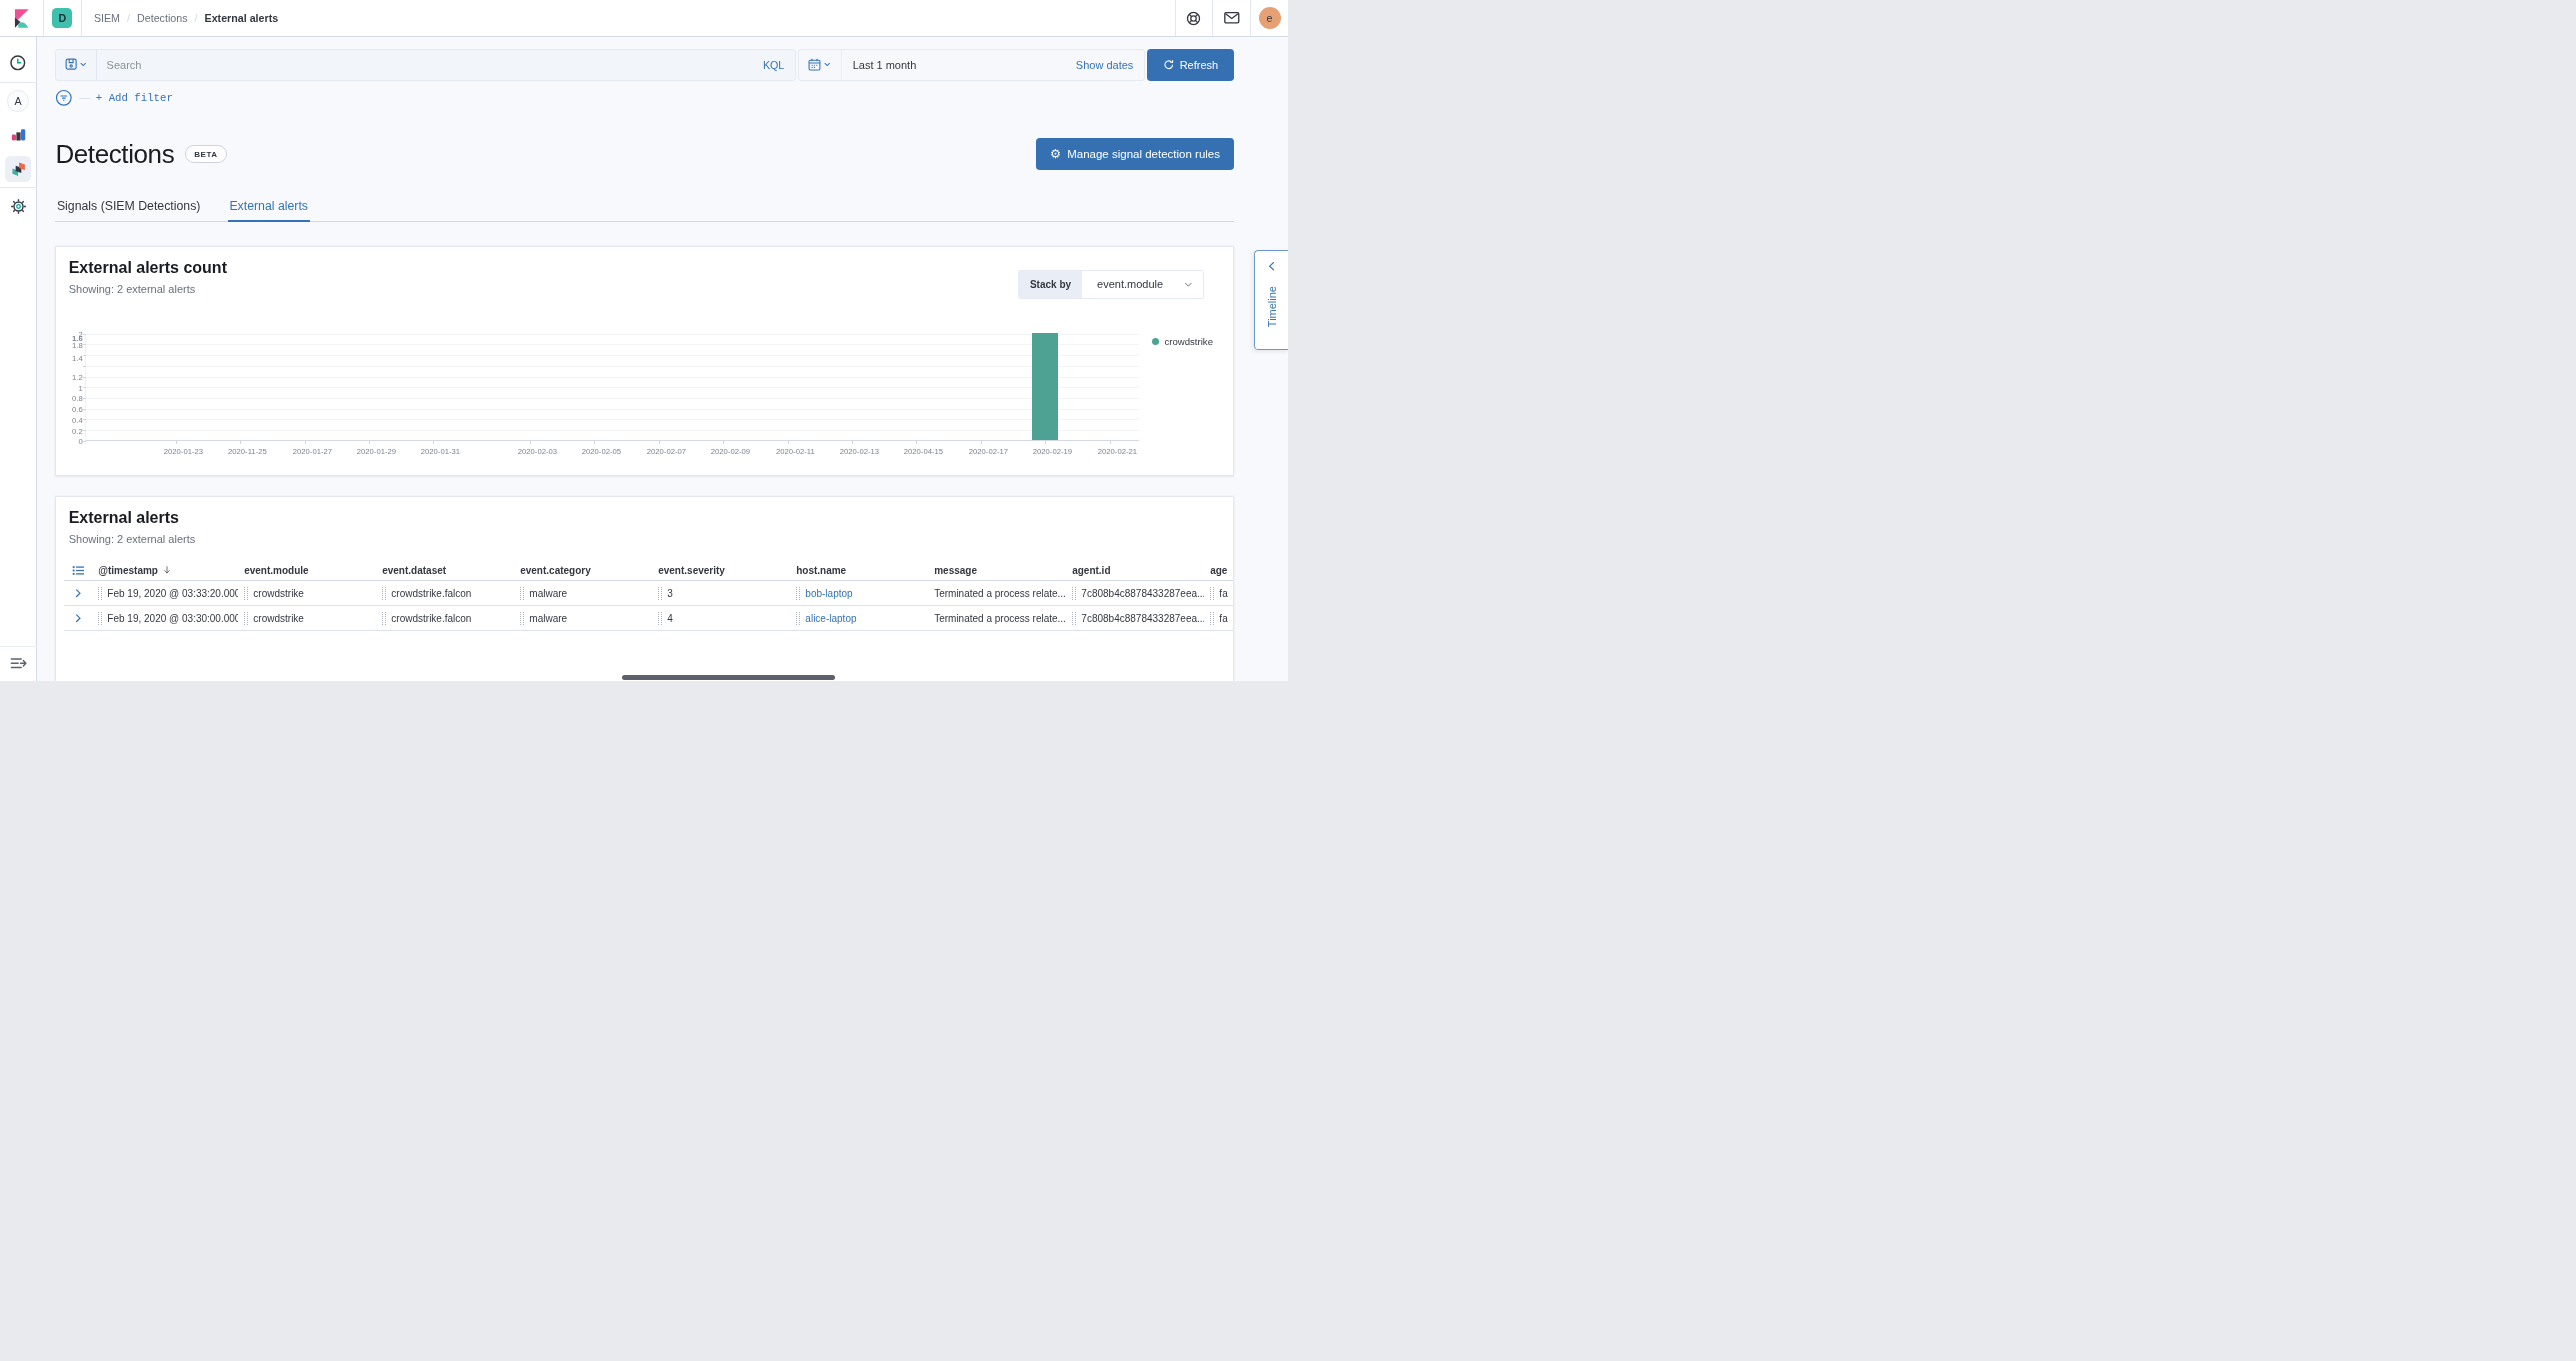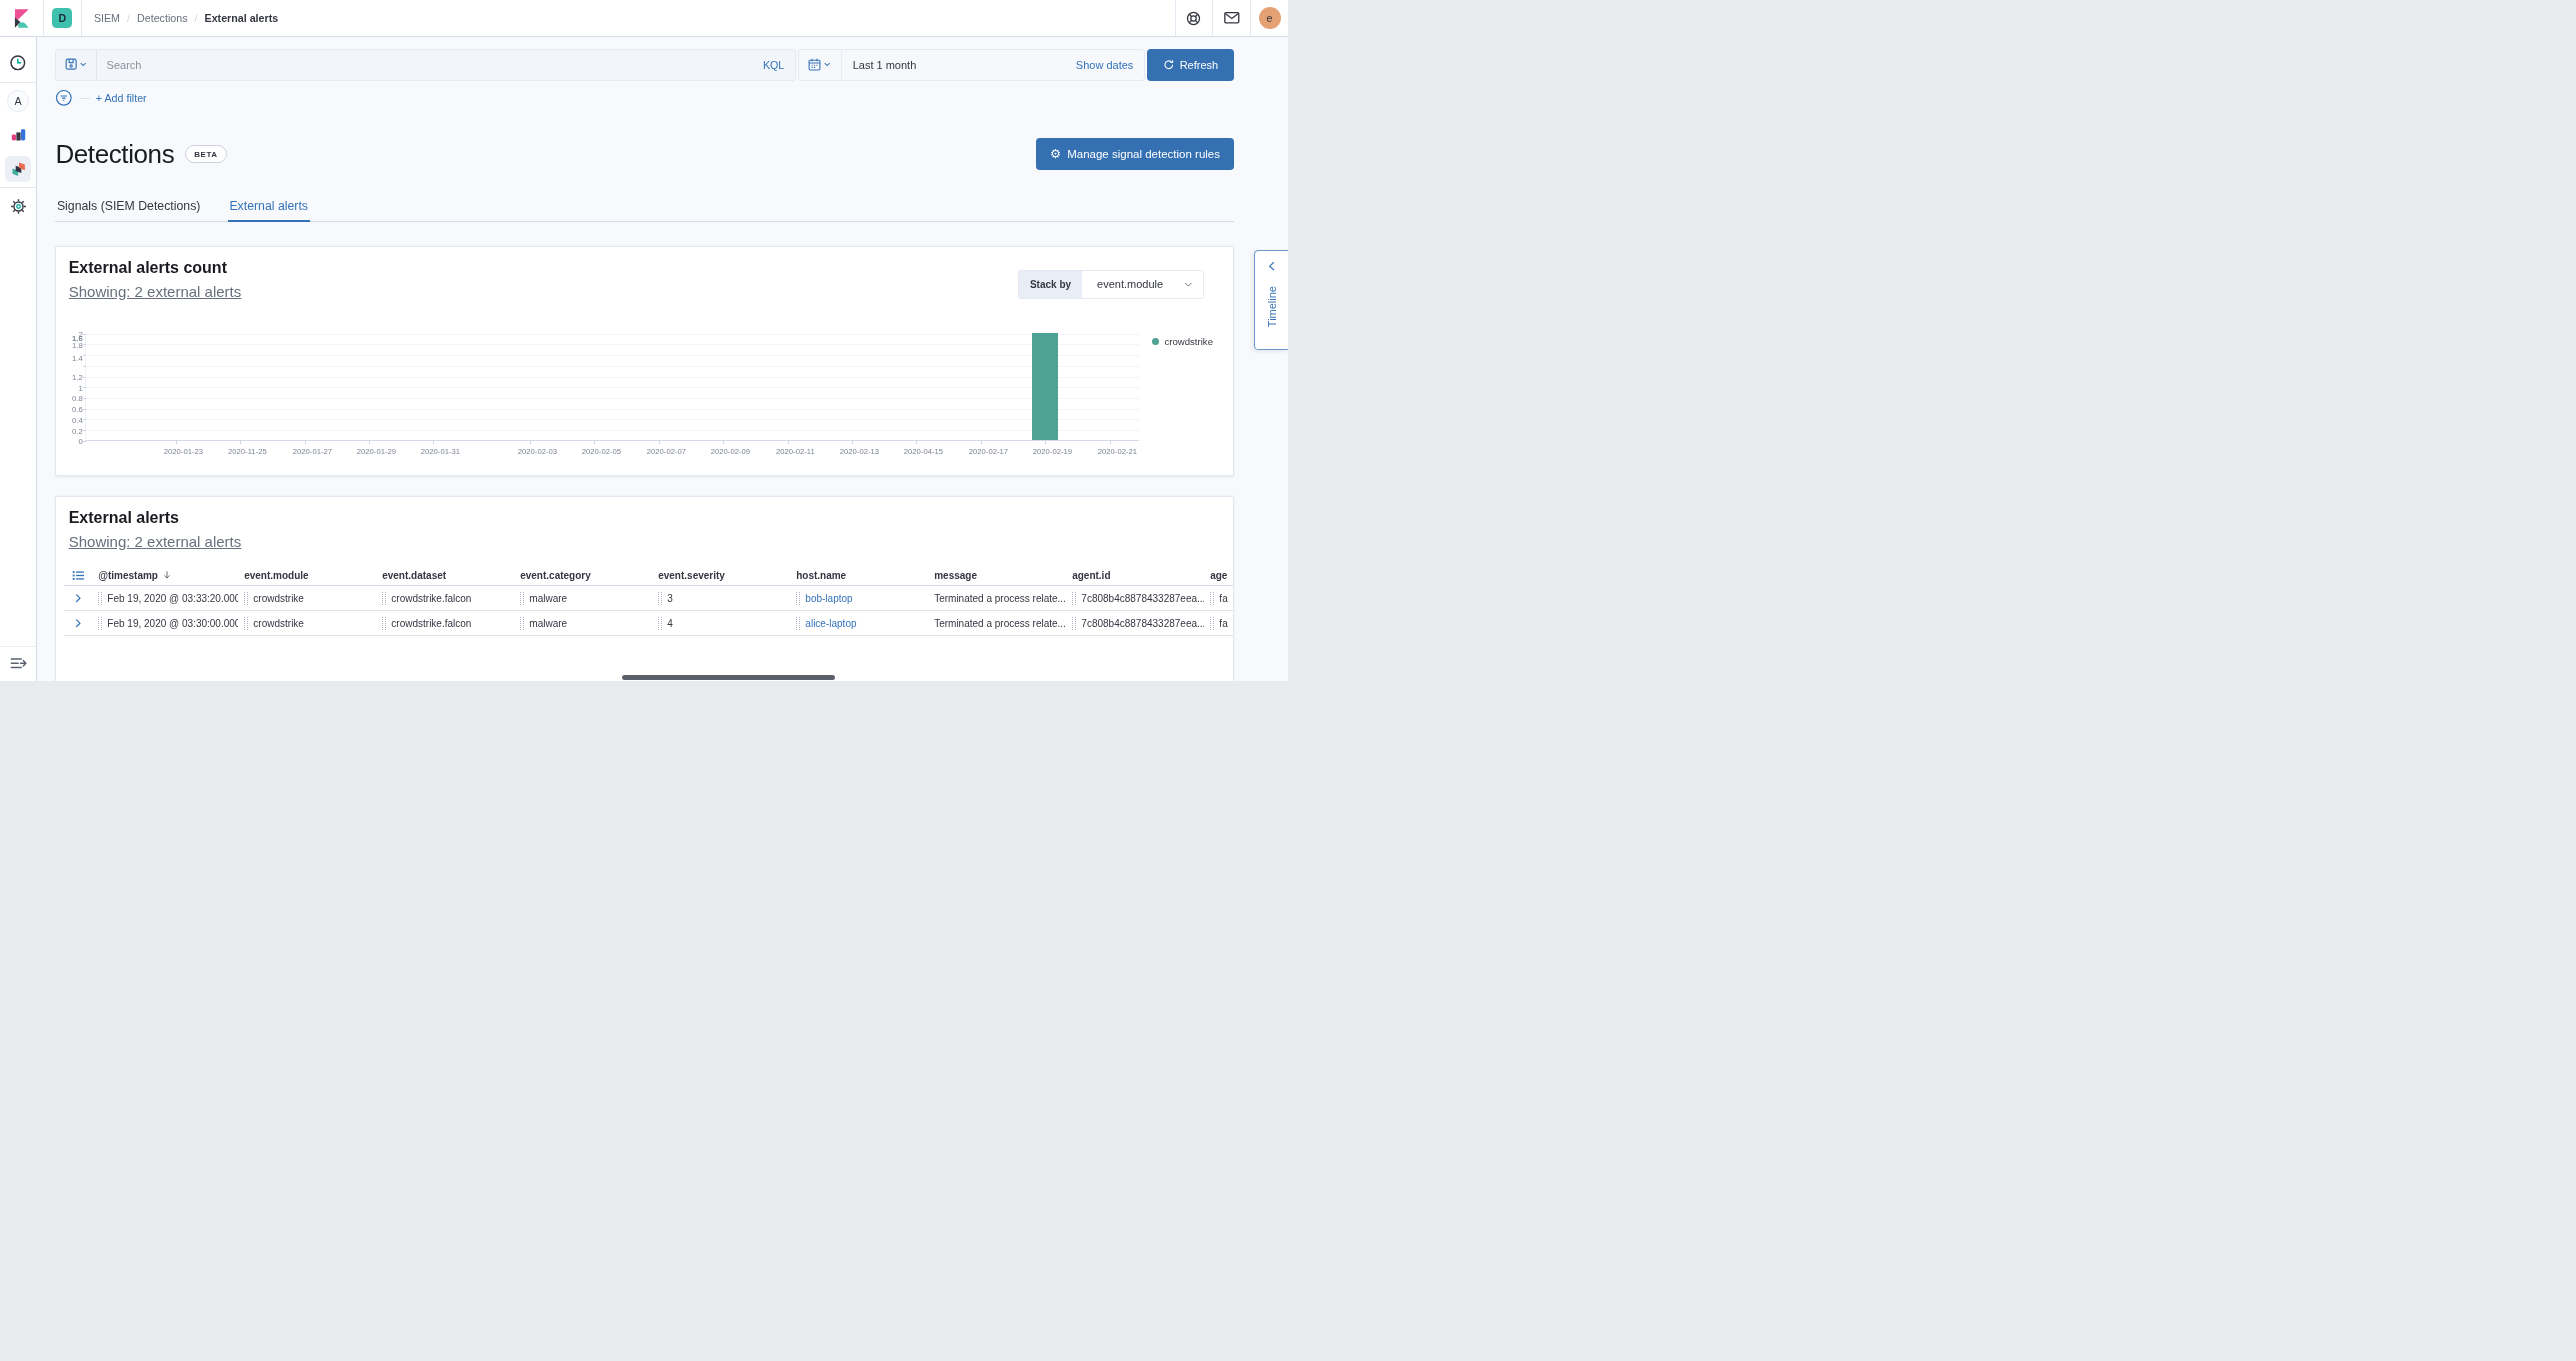--- a/index.html
+++ b/index.html
@@ -40,39 +40,39 @@
   .search-input::placeholder { color:#8b919d; }
   .kql-btn { padding:0 10.7px; font-size:10.7px; color:#3473b8; cursor:pointer; background:none; border:none; font-family:"Liberation Sans",sans-serif; }
   .date-box { width:347px; display:flex; align-items:center; background:#f6f8fc; border:0.8px solid #e4e9f2; border-radius:3.1px; }
   .cal-btn { width:43px; height:100%; display:flex; align-items:center; justify-content:center; gap:2.3px; border-right:0.8px solid #e8edf4; cursor:pointer; background:none; border-top:none; border-left:none; border-bottom:none; }
   .date-value { flex:1; font-size:11px; padding:0 10.7px; color:#343741; cursor:pointer; }
   .show-dates { padding:0 10.7px; font-size:11px; color:#3473b8; cursor:pointer; background:none; border:none; font-family:"Liberation Sans",sans-serif; }
   .refresh-btn { width:87px; background:#3470b2; color:#fff; border:none; border-radius:3.8px; font-size:11px; font-weight:500; display:flex; align-items:center; justify-content:center; gap:5.4px; cursor:pointer; font-family:"Liberation Sans",sans-serif; }
 
   .filter-row { display:flex; align-items:center; margin-top:7px; height:21.5px; gap:6.1px; }
   .filter-dash { width:10.7px; height:1.5px; background:#dde2ea; border-radius:0.8px; }
-  .add-filter { font-size:10.7px; color:#3473b8; cursor:pointer; background:none; border:none; font-family:Liberation Sans, sans-serif; }
+  .add-filter { font-size:10.7px; color:#3473b8; cursor:pointer; background:none; border:none; font-family:Liberation Mono, monospace; }
 
   .page-head { display:flex; align-items:center; margin-top:29px; }
   .page-title { font-size:26px; font-weight:400; color:#1a1c21; letter-spacing:-0.4px; }
   .beta-badge { margin-left:10.7px; border:0.8px solid #cdd3df; border-radius:10.7px; padding:3.1px 8.4px; font-size:8px; font-weight:700; letter-spacing:0.5px; color:#343741; background:#fff; }
   .manage-btn { margin-left:auto; height:32px; padding:0 14px; background:#3470b2; color:#fff; border:none; border-radius:3.8px; font-size:11.5px; font-weight:500; display:flex; align-items:center; gap:6.1px; cursor:pointer; font-family:"Liberation Sans",sans-serif; }
   .manage-gear { font-size:12.3px; line-height:1; }
 
   .tabs { display:flex; gap:26px; margin-top:21.5px; border-bottom:0.8px solid #d3dae6; }
   .tab { font-size:12.3px; padding:7px 1.5px 8.4px; background:none; border:none; cursor:pointer; color:#343741; font-family:"Liberation Sans",sans-serif; position:relative; }
   .tab.active { color:#3473b8; font-weight:500; }
   .tab.active::after { content:""; position:absolute; left:0; right:0; bottom:-0.8px; height:1.5px; background:#3473b8; }
 
   
   .panel { position:relative; background:#fff; border:0.8px solid #e2e7f0; border-radius:1px; box-shadow:0 0.8px 2.3px rgba(152,162,179,0.18); margin-top:24px; overflow:hidden; }
   .panel-chart { height:230px; }
   .panel-table { height:322px; margin-top:20px; }
   .panel-title { font-size:16px; font-weight:600; color:#1a1c21; padding:12.3px 12.3px 0; }
-  .panel-sub { font-size:15px; color:#69707d; padding:5.4px 12.3px 0;text-decoration:underline; }
+  .panel-sub { font-size:11px; color:#69707d; padding:5.4px 12.3px 0; }
 
   .stackby { position:absolute; top:23px; right:29px; display:flex; align-items:center; border:0.8px solid #e4e9f2; border-radius:2.3px; overflow:hidden; height:29px; }
   .stackby-label { background:#e9eef6; font-size:10px; font-weight:600; padding:0 10.7px; height:100%; display:flex; align-items:center; color:#343741; }
   .stackby-select { background:#fff; height:100%; display:flex; align-items:center; gap:20px; padding:0 9.2px 0 15.3px; font-size:11px; cursor:pointer; border:none; font-family:"Liberation Sans",sans-serif; color:#343741; }
 
   .chart-y { position:absolute; left:12.3px; top:87px; width:14px; height:107px; }
   .y-lab { position:absolute; right:0; width:23px; text-align:right; font-size:7.7px; color:#7b8291; transform:translateY(-50%); }
   .chart-plot { position:absolute; left:29px; top:87px; width:1054px; height:107px; border-left:0.8px solid #eef1f6; border-bottom:0.8px solid #d3dae6; }
   .gridline { position:absolute; left:0; right:0; height:0.8px; background:#f2f4f8; }
   .ytick { position:absolute; left:-3.8px; width:3.8px; height:0.8px; background:#cfd6e0; }

